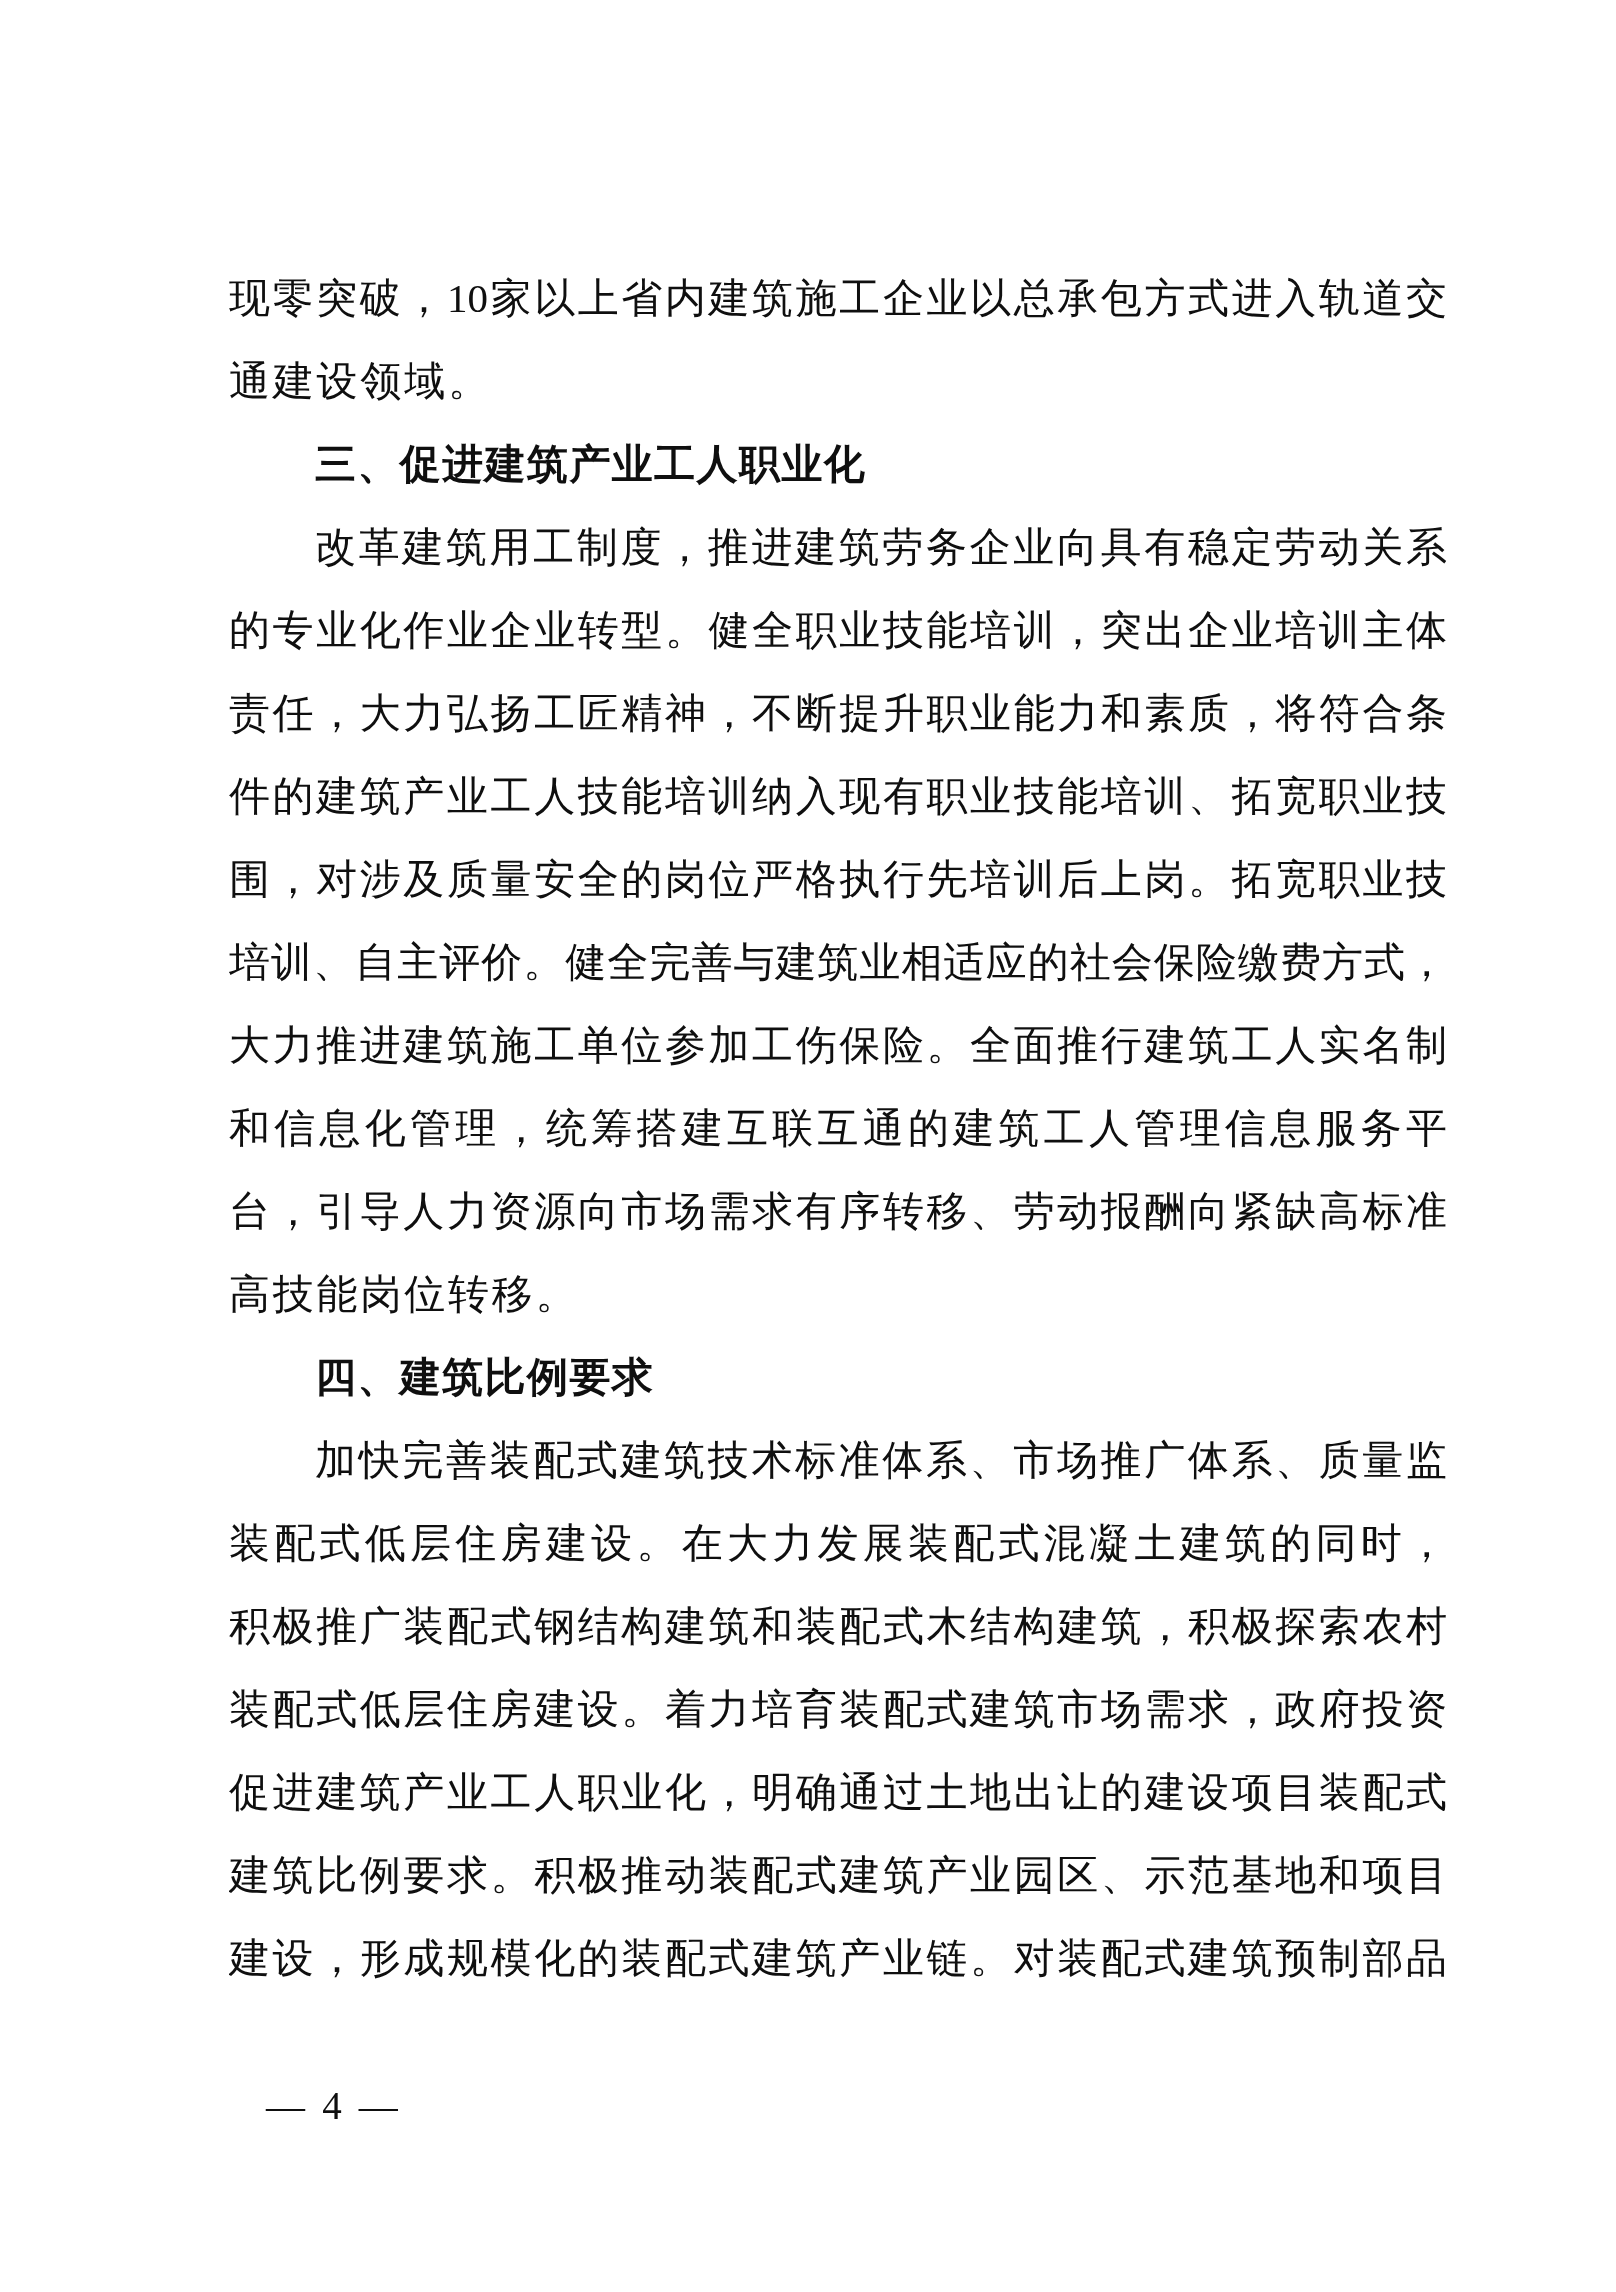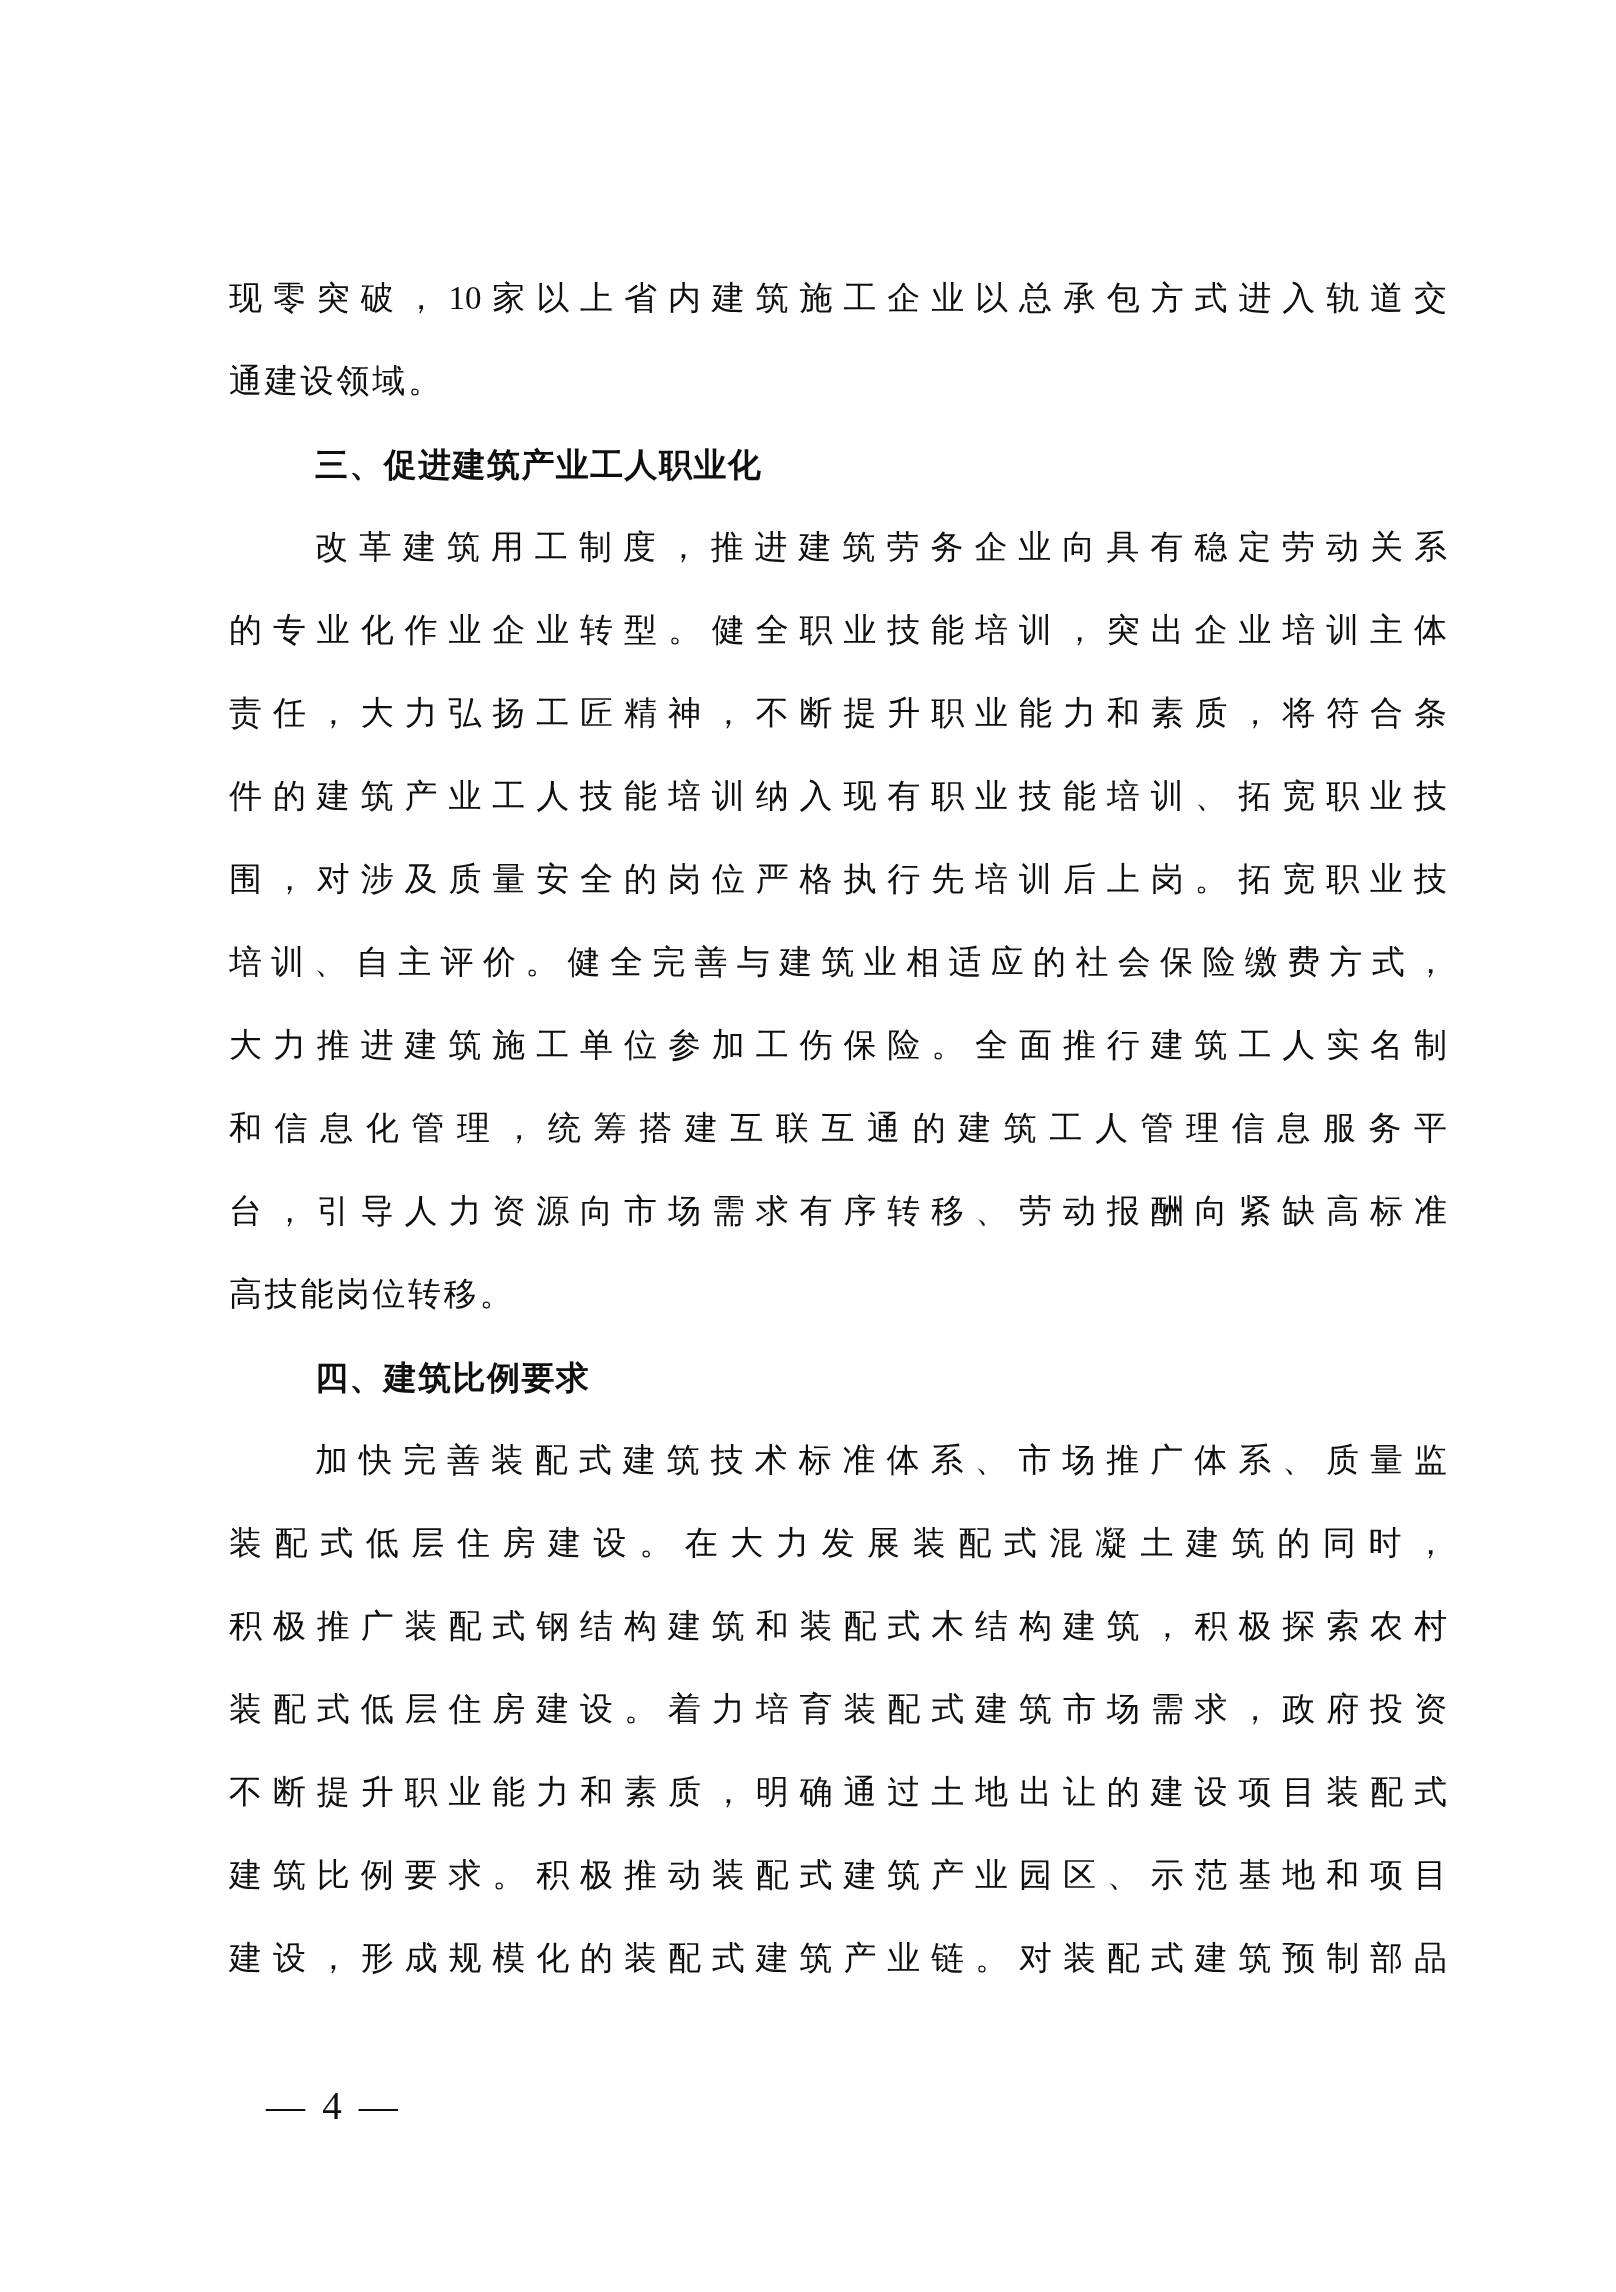--- a/index.html
+++ b/index.html
@@ -19,21 +19,21 @@
   }
   .text-block {
     position: absolute;
     left: 229px;
     top: 257px;
     width: 1218px;
   }
   .line {
     height: 83px;
     line-height: 83px;
-    font-size: 33px;
+    font-size: 41px;
     letter-spacing: 2.8px;
     white-space: nowrap;
   }
   .line.justify {
     white-space: normal;
     letter-spacing: 0;
     text-align: justify;
     text-align-last: justify;
     overflow: hidden;
   }
@@ -72,19 +72,19 @@
       <div class="line justify">培训、自主评价。健全完善与建筑业相适应的社会保险缴费方式，</div>
       <div class="line justify">大力推进建筑施工单位参加工伤保险。全面推行建筑工人实名制</div>
       <div class="line justify">和信息化管理，统筹搭建互联互通的建筑工人管理信息服务平</div>
       <div class="line justify">台，引导人力资源向市场需求有序转移、劳动报酬向紧缺高标准</div>
       <div class="line">高技能岗位转移。</div>
       <div class="line heading">四、建筑比例要求</div>
       <div class="line indent justify">加快完善装配式建筑技术标准体系、市场推广体系、质量监</div>
       <div class="line justify">装配式低层住房建设。在大力发展装配式混凝土建筑的同时，</div>
       <div class="line justify">积极推广装配式钢结构建筑和装配式木结构建筑，积极探索农村</div>
       <div class="line justify">装配式低层住房建设。着力培育装配式建筑市场需求，政府投资</div>
-      <div class="line justify">不断提升职业能力和素质，明确通过土地出让的建设项目装配式</div>
+      <div class="line justify">促进建筑产业工人职业化，明确通过土地出让的建设项目装配式</div>
       <div class="line justify">建筑比例要求。积极推动装配式建筑产业园区、示范基地和项目</div>
       <div class="line justify">建设，形成规模化的装配式建筑产业链。对装配式建筑预制部品</div>
     </div>
   <div class="footer-page-number">— 4 —</div>
 </div>
 
 
 </body></html>

